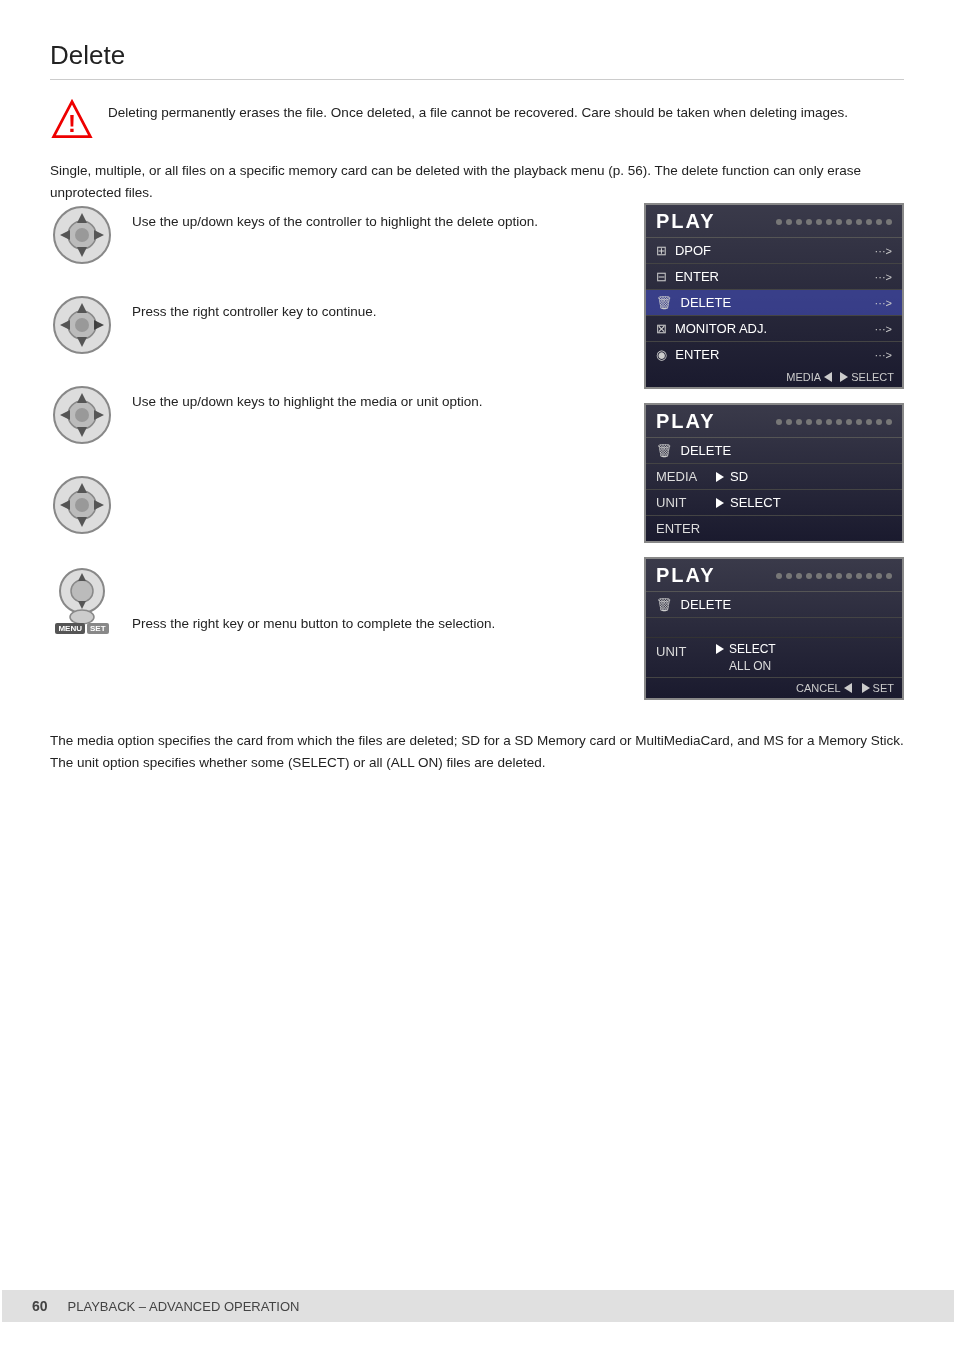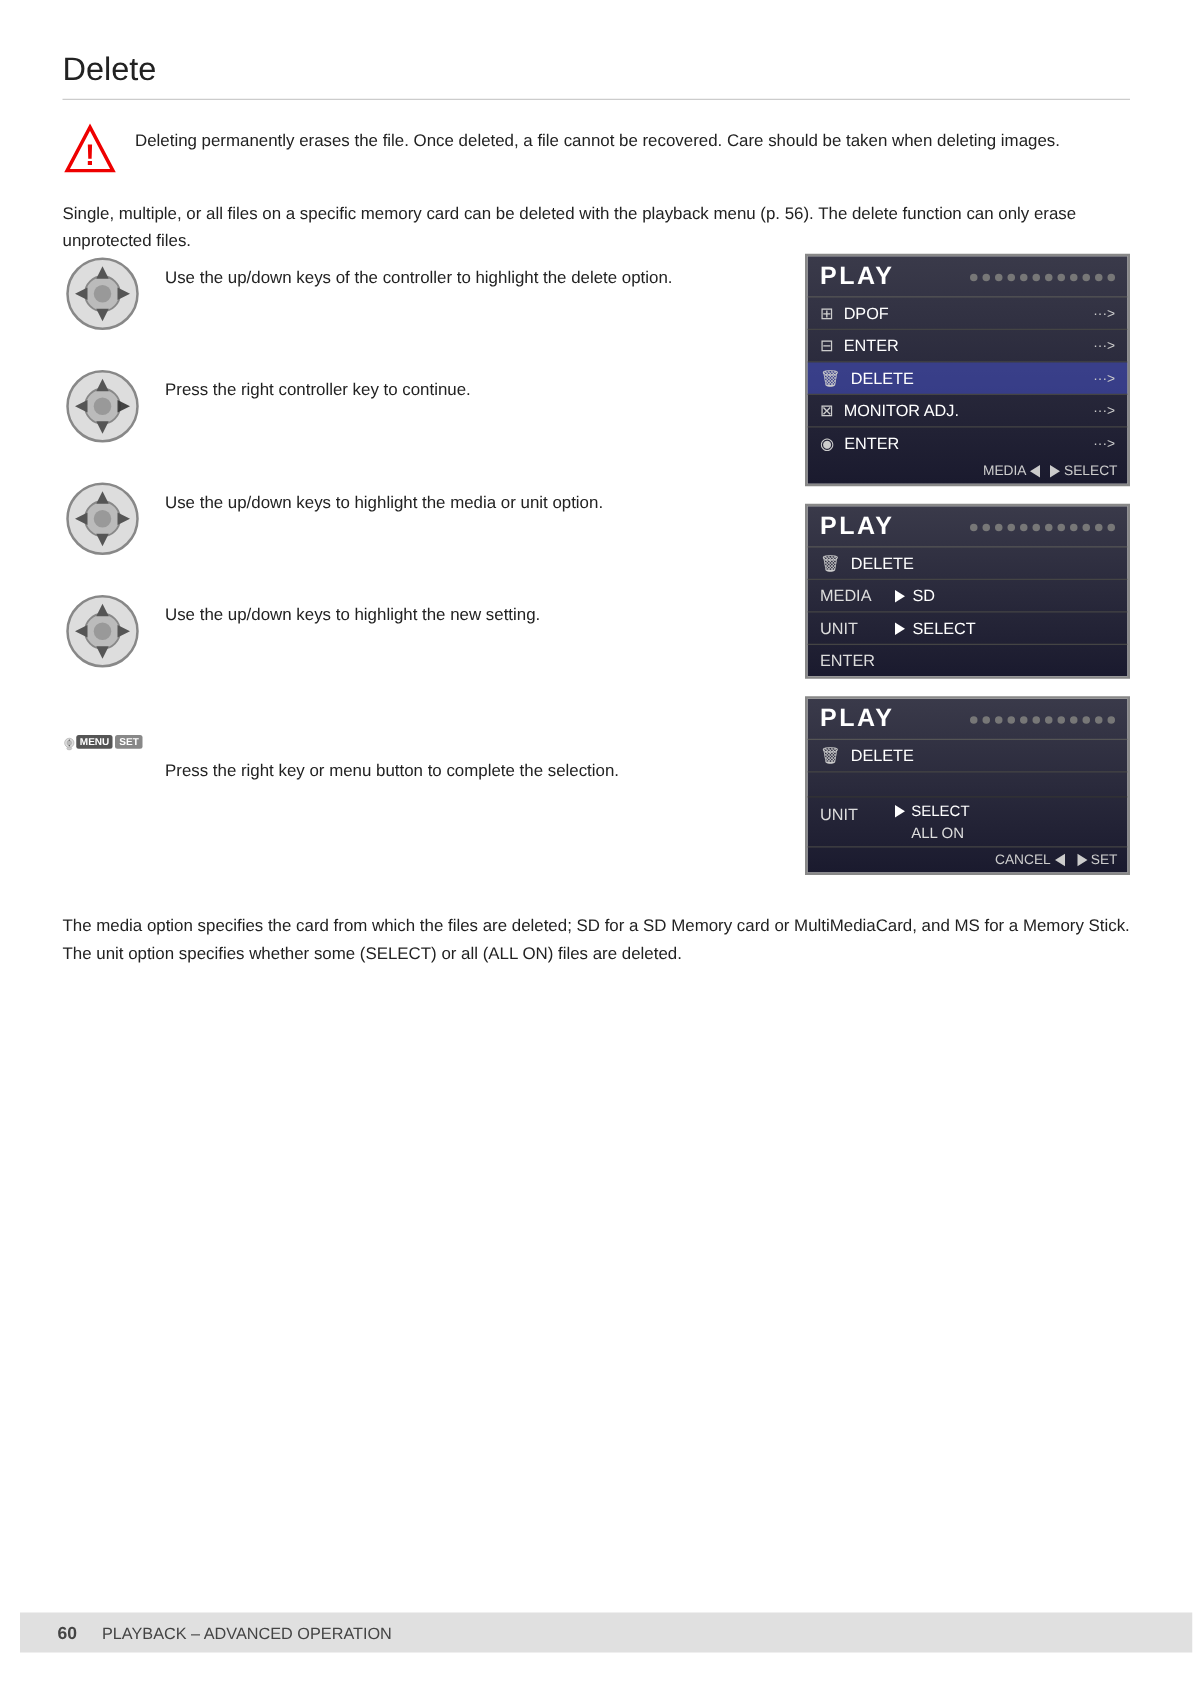--- a/index.html
+++ b/index.html
@@ -177,21 +177,21 @@
 
     .bottom-caption {
       font-size: 13.5px;
       line-height: 1.6;
       margin-top: 18px;
     }
 
     .page-footer {
       position: absolute;
       bottom: 30px;
-      left: 16px;
+      left: 2px;
       right: 0;
       background: #e0e0e0;
       padding: 8px 30px;
       font-size: 13px;
       color: #444;
       display: flex;
       align-items: center;
       gap: 20px;
     }
 
@@ -293,25 +293,24 @@
       <div class="step-row">
         <svg class="controller-icon" viewBox="0 0 64 64">
           <circle cx="32" cy="32" r="28" fill="#ddd" stroke="#888" stroke-width="2"></circle>
           <circle cx="32" cy="32" r="14" fill="#bbb" stroke="#888" stroke-width="1.5"></circle>
           <circle cx="32" cy="32" r="7" fill="#999"></circle>
           <polygon points="32,10 27,20 37,20" fill="#555"></polygon>
           <polygon points="32,54 27,44 37,44" fill="#555"></polygon>
           <polygon points="10,32 20,27 20,37" fill="#555"></polygon>
           <polygon points="54,32 44,27 44,37" fill="#555"></polygon>
         </svg>
-        <span class="step-text">Use the up/down keys to highlight the new setting.</span>
       </div>
 
       <div class="step-row" style="align-items:flex-end;">
-        <div style="display:flex; align-items:center; width:64px; flex-shrink:0;">
+        <div style="display:flex; flex-direction:column; align-items:center; width:64px; flex-shrink:0;">
           <svg width="64" height="64" viewBox="0 0 64 64">
 
             <circle cx="32" cy="28" r="22" fill="#ddd" stroke="#888" stroke-width="2"></circle>
             <circle cx="32" cy="28" r="11" fill="#bbb" stroke="#888" stroke-width="1.5"></circle>
             <polygon points="32,10 28,18 36,18" fill="#555"></polygon>
             <polygon points="32,46 28,38 36,38" fill="#555"></polygon>
 
             <ellipse cx="32" cy="54" rx="12" ry="7" fill="#ccc" stroke="#888" stroke-width="1.5"></ellipse>
           </svg>
           <div style="display:flex; gap:2px; margin-top:-4px;">

